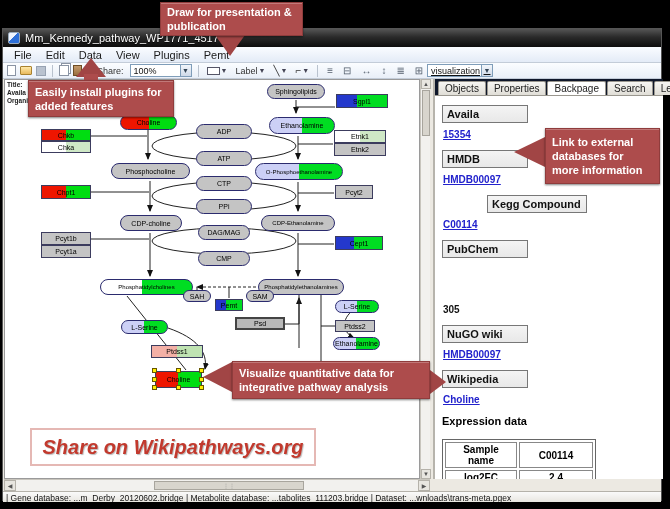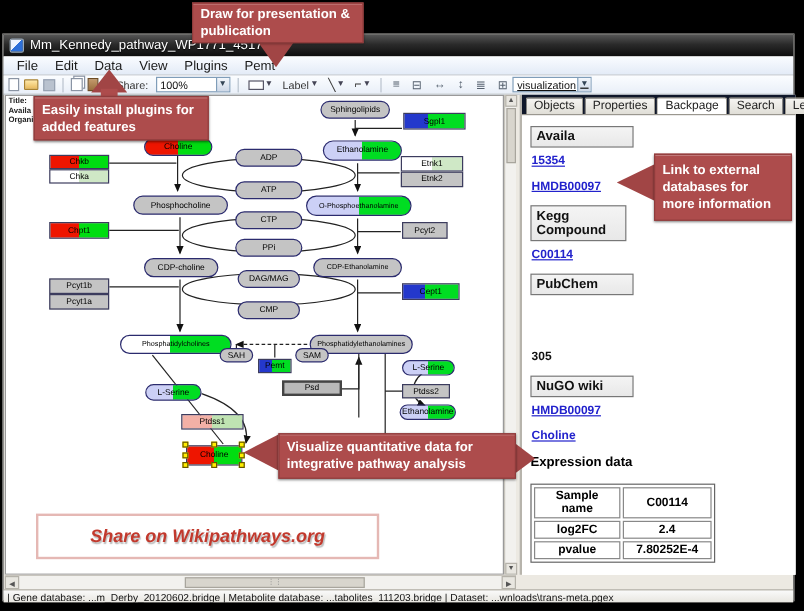--- a/index.html
+++ b/index.html
@@ -62,40 +62,40 @@
   #hthumb { position:absolute; left:150px; top:1px; width:150px; height:9px; background:#d8d5cd; border:1px solid #a8a59d; }
   #hthumb:after { content:"⋮⋮"; font-size:6px; color:#888; display:block; text-align:center; line-height:8px; }
 
   
   #sidepanel { position:absolute; left:430px; top:50px; width:230px; height:400px; background:#fff; border-left:2px solid #b7b4ac; }
   #tabsrow { position:absolute; left:0; top:0; width:100%; height:16px; background:#0f172a; display:flex; align-items:flex-end; padding-left:3px; }
   .tab { font-size:10px; color:#222; background:linear-gradient(180deg,#f6f5f2,#e0ded7); border:1px solid #9a978f; border-bottom:none; padding:1px 6px; margin-right:1px; border-radius:2px 2px 0 0; }
   .tab.active { background:#fff; font-weight:normal; position:relative; top:1px; padding-bottom:2px; }
   #panelbody { position:absolute; left:0; top:16px; width:100%; height:384px; background:#fff; padding:9px 6px 0 7px; overflow:hidden; border-top:1px solid #9a978f; }
   .bp-header { width:86px; border:1px solid #777; background:linear-gradient(180deg,#f4f4f4,#e8e8e8); font-size:11px; font-weight:bold; color:#111; padding:2px 4px; }
-  .bp-header.wide { width:80px; }
+  .bp-header.wide { width:100px;margin-left:45px; }
   .bp-value { margin:6px 0 10px 1px; font-size:10px; font-weight:bold; }
   .bp-value a { color:#2222cc; }
   .bp-plain { color:#111;margin-top:46px; }
   #expr-head { font-size:11px; font-weight:bold; margin:3px 0 12px 0; color:#000; }
   #geneid { font-size:10px; font-weight:bold; margin-bottom:2px; color:#000; }
   #expr-table { border-collapse:separate; border-spacing:2px; background:#fff; border:1px solid #666; }
   #expr-table td { border:1px solid #888; font-size:10px; font-weight:bold; text-align:center; padding:1px 4px; height:13px; color:#000; }
   #expr-table td.c1 { width:72px; } #expr-table td.c2 { width:74px; }
 
   
   #statusbar { position:absolute; left:0; top:462px; width:100%; height:11px; background:linear-gradient(180deg,#fafafa,#e8e6e0); border-top:1px solid #b5b2aa; font-size:8.5px; color:#111; padding:1px 0 0 3px; white-space:nowrap; overflow:hidden; }
 
   
   .callout { position:absolute; background:#ad4c4c; border:1px solid #8f3c3c; box-shadow:0 1px 2px rgba(0,0,0,.5), inset 0 1px 0 rgba(255,255,255,.25);
     color:#fff; font-weight:bold; font-size:11px; display:flex; align-items:center; justify-content:center; padding:2px 6px; z-index:9; line-height:14px; }
   .c-arrow { position:absolute; width:0; height:0; z-index:8; }
   #share-box { position:absolute; left:30px; top:428px; width:286px; height:38px; background:#fff; border:2px solid #e5b8b4;
     display:flex; align-items:center; justify-content:center; z-index:9; }
-  #share-box span { color:#c2392d; font-size:15px; font-weight:bold; font-style:italic; text-shadow:1px 1px 1px #bbb; }
+  #share-box span { color:#c2392d; font-size:20px; font-weight:bold; font-style:italic; text-shadow:1px 1px 1px #bbb; }
   .arrow-stem { position:absolute; background:#ad4c4c; z-index:8; }
 </style>
 </head>
 <body>
 
 <div id="stage">
 
   <div id="win">
 
     <div id="titlebar">
@@ -265,35 +265,37 @@
           <span class="tab">Search</span>
           <span class="tab">Legend</span>
         </div>
       <div id="panelbody">
         <div id="bp-sections">
             <div>
               <div class="bp-header">Availa</div>
               <div class="bp-value"><a href="#">15354</a></div>
             </div>
             <div>
+              <div class="bp-header">HMDB</div>
               <div class="bp-value"><a href="#">HMDB00097</a></div>
             </div>
             <div>
               <div class="bp-header wide">Kegg Compound</div>
               <div class="bp-value"><a href="#">C00114</a></div>
             </div>
             <div>
               <div class="bp-header">PubChem</div>
               <div class="bp-value bp-plain">305</div>
             </div>
             <div>
               <div class="bp-header">NuGO wiki</div>
               <div class="bp-value"><a href="#">HMDB00097</a></div>
             </div>
             <div>
+              <div class="bp-header">Wikipedia</div>
               <div class="bp-value"><a href="#">Choline</a></div>
             </div>
           </div>
         <div id="expr-head">Expression data</div>
         <table id="expr-table">
             <tbody id="expr-tbody">
               <tr>
                 <td class="c1">Sample name</td>
                 <td class="c2">C00114</td>
               </tr>

